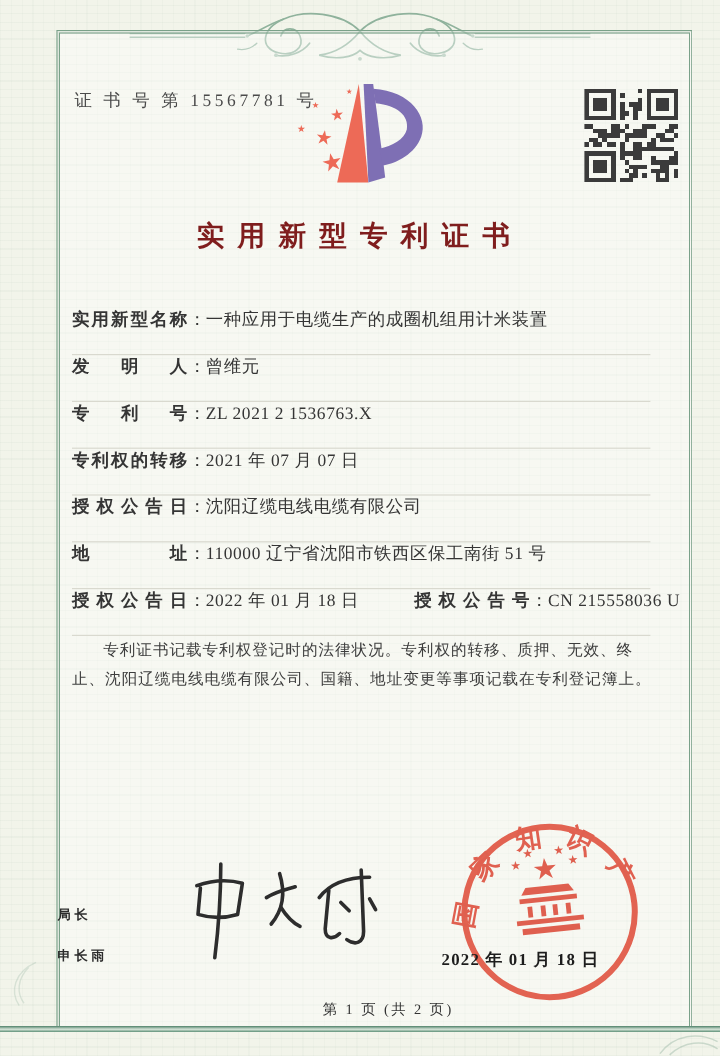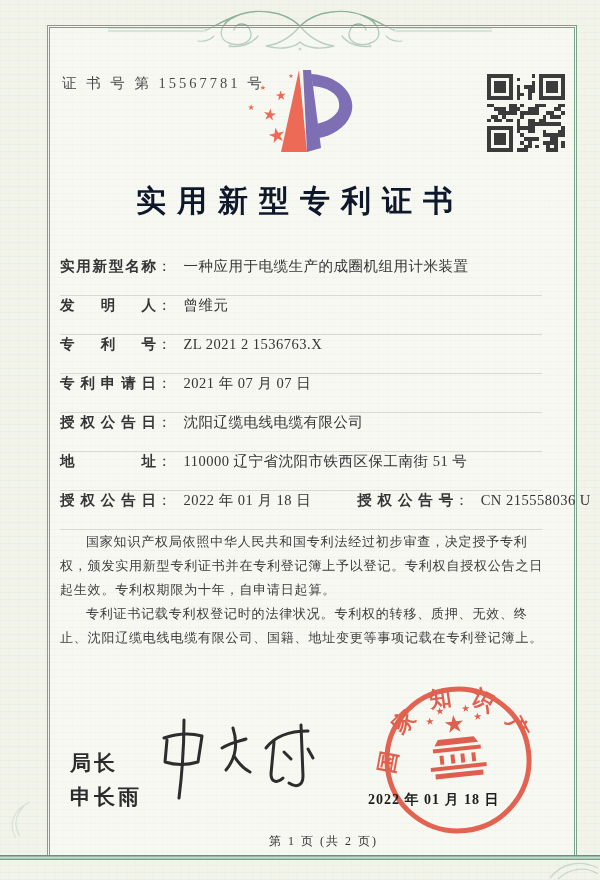--- a/index.html
+++ b/index.html
@@ -23,37 +23,37 @@
   .top-flourish{position:absolute; left:108px; top:2px; width:384px; height:54px;}
   .corner-curl{position:absolute; opacity:.45;}
   .cert-no{
     position:absolute; left:62px; top:74px;
     font-size:14.5px; letter-spacing:3px; color:#4a4a4a;
   }
   .logo{position:absolute; left:243px; top:64px; width:114px; height:98px;}
   .qr{position:absolute; left:487px; top:74px; width:78px; height:78px;}
   .title{
     position:absolute; left:0; right:0; top:181px; text-align:center;
-    font-size:30px; font-weight:600; letter-spacing:11px; color:#0f172a;
+    font-size:23px; font-weight:600; letter-spacing:11px; color:#7f1d1d;
   }
   .fields{position:absolute; left:60px; right:58px; top:257px; font-size:14.5px; color:#353535;}
   .field-row{position:relative; height:38px; border-bottom:1px solid #d9d9cf; white-space:nowrap;}
   .field-label{
     display:inline-block; width:96px; text-align:justify; text-align-last:justify;
     font-weight:700;
   }
   .field-colon{margin-left:1px;}
-  .field-value{margin-left:12px; letter-spacing:.5px;}
+  .field-value{letter-spacing:.5px;}
   .pair2{margin-left:46px;}
   .paragraphs{
     position:absolute; left:60px; right:56px; top:530px;
     font-size:13px; line-height:1.85; color:#3d3d3d; letter-spacing:.8px;
   }
   .paragraphs p{margin:0; text-indent:2em;}
-  .signer{position:absolute; left:70px; top:746px; font-size:21px; font-weight:600; color:#2c2c2c; letter-spacing:3px; line-height:34px;}
+  .signer{position:absolute; left:48px; top:746px; font-size:11px; font-weight:600; color:#2c2c2c; letter-spacing:3px; line-height:34px;}
   .signature{position:absolute; left:138px; top:712px; width:205px; height:100px;}
   .seal{position:absolute; left:372px; top:674px; width:172px; height:172px; transform:rotate(-6deg); opacity:.88;}
   .seal-date{
     position:absolute; left:368px; top:791px; font-size:14px; font-weight:600;
     color:#1d1d1d; letter-spacing:1px; z-index:5;
   }
   .footer{
     position:absolute; left:0; right:0; top:833px; text-align:center;
     font-size:12px; letter-spacing:2px; color:#333;margin-left:47px;
   }
@@ -336,35 +336,34 @@
   <div class="field-row">
     <span class="field-label">实用新型名称</span><span class="field-colon">：</span><span class="field-value">一种应用于电缆生产的成圈机组用计米装置</span>
   </div>
   <div class="field-row">
     <span class="field-label">发明人</span><span class="field-colon">：</span><span class="field-value">曾维元</span>
   </div>
   <div class="field-row">
     <span class="field-label">专利号</span><span class="field-colon">：</span><span class="field-value">ZL 2021 2 1536763.X</span>
   </div>
   <div class="field-row">
-    <span class="field-label">专利申请日</span><span class="field-colon">：</span><span class="field-value">2021 年 07 月 07 日</span>
+    <span class="field-label">专利权的转移</span><span class="field-colon">：</span><span class="field-value">2021 年 07 月 07 日</span>
   </div>
   <div class="field-row">
     <span class="field-label">授权公告日</span><span class="field-colon">：</span><span class="field-value">沈阳辽缆电线电缆有限公司</span>
   </div>
   <div class="field-row">
     <span class="field-label">地址</span><span class="field-colon">：</span><span class="field-value">110000 辽宁省沈阳市铁西区保工南街 51 号</span>
   </div>
   <div class="field-row">
     <span class="field-label">授权公告日</span><span class="field-colon">：</span><span class="field-value">2022 年 01 月 18 日</span><span class="field-label pair2">授权公告号</span><span class="field-colon">：</span><span class="field-value">CN 215558036 U</span>
   </div>
 </div>
 
 <div class="paragraphs">
-  <p>国家知识产权局依照中华人民共和国专利法经过初步审查，决定授予专利权，颁发实用新型专利证书并在专利登记簿上予以登记。专利权自授权公告之日起生效。专利权期限为十年，自申请日起算。</p>
   <p>专利证书记载专利权登记时的法律状况。专利权的转移、质押、无效、终止、沈阳辽缆电线电缆有限公司、国籍、地址变更等事项记载在专利登记簿上。</p>
 </div>
 
 <div class="signer">
   <div>局长</div>
   <div>申长雨</div>
 </div>
 
 <svg class="signature" viewBox="0 0 205 100">
   <g stroke="#2d2d2d" stroke-width="3" fill="none" stroke-linecap="round" stroke-linejoin="round">

